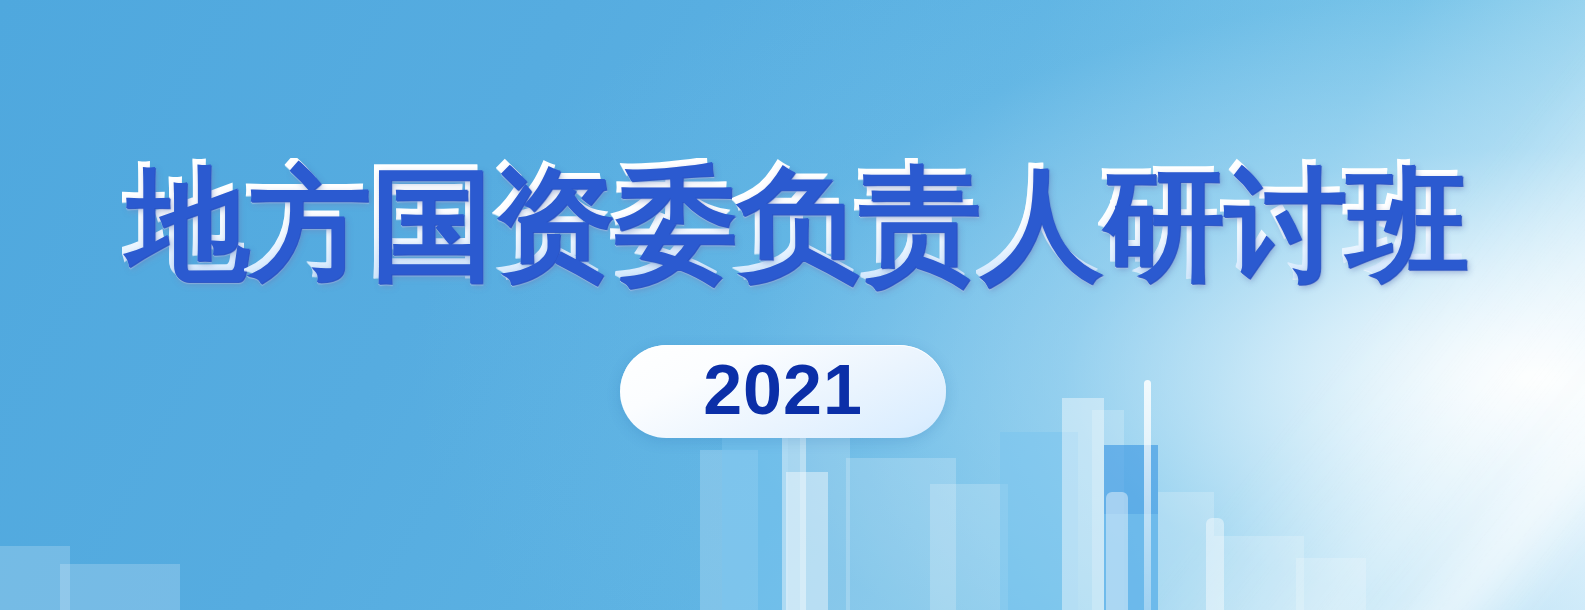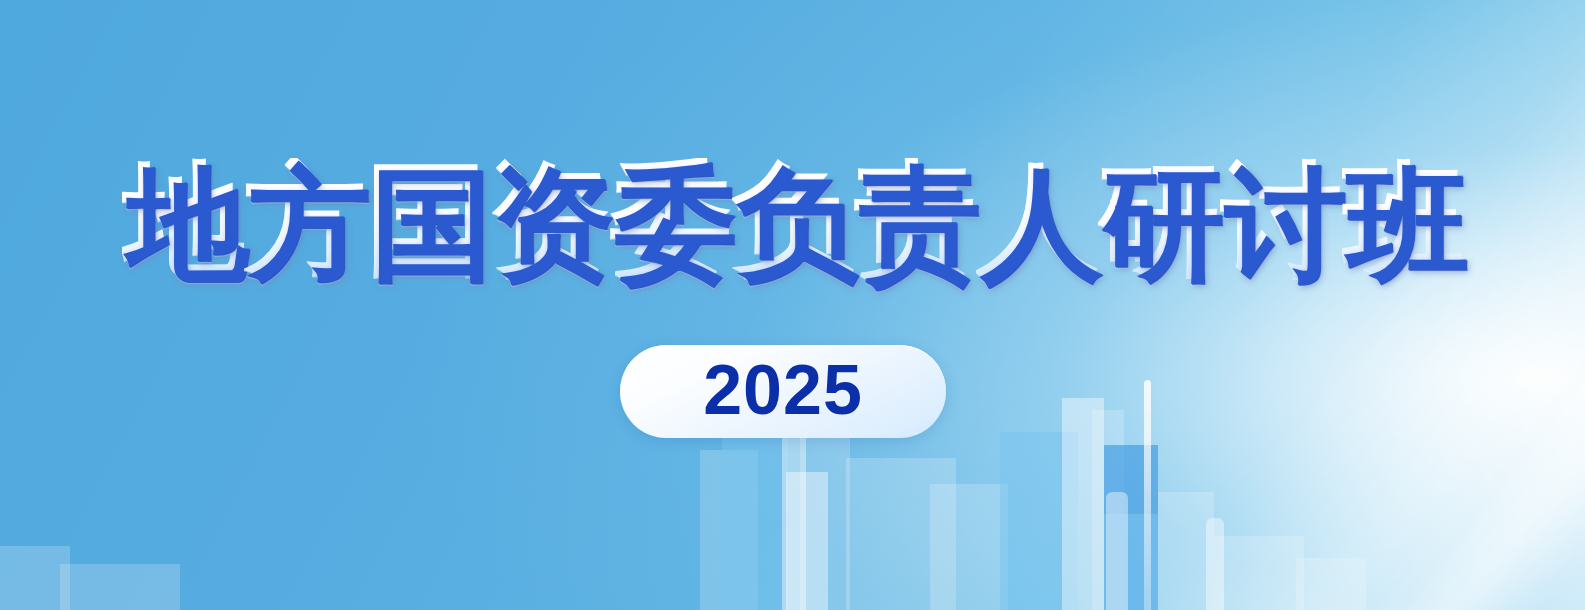--- a/index.html
+++ b/index.html
@@ -234,16 +234,16 @@
     <span class="ch">委</span>
     <span class="ch">负</span>
     <span class="ch">责</span>
     <span class="ch">人</span>
     <span class="ch">研</span>
     <span class="ch">讨</span>
     <span class="ch">班</span>
   </h1>
 
   <div class="year-pill">
-    <span class="year-text">2025</span>
+    <span class="year-text">2021</span>
   </div>
 
 </div>
 
 </body></html>

